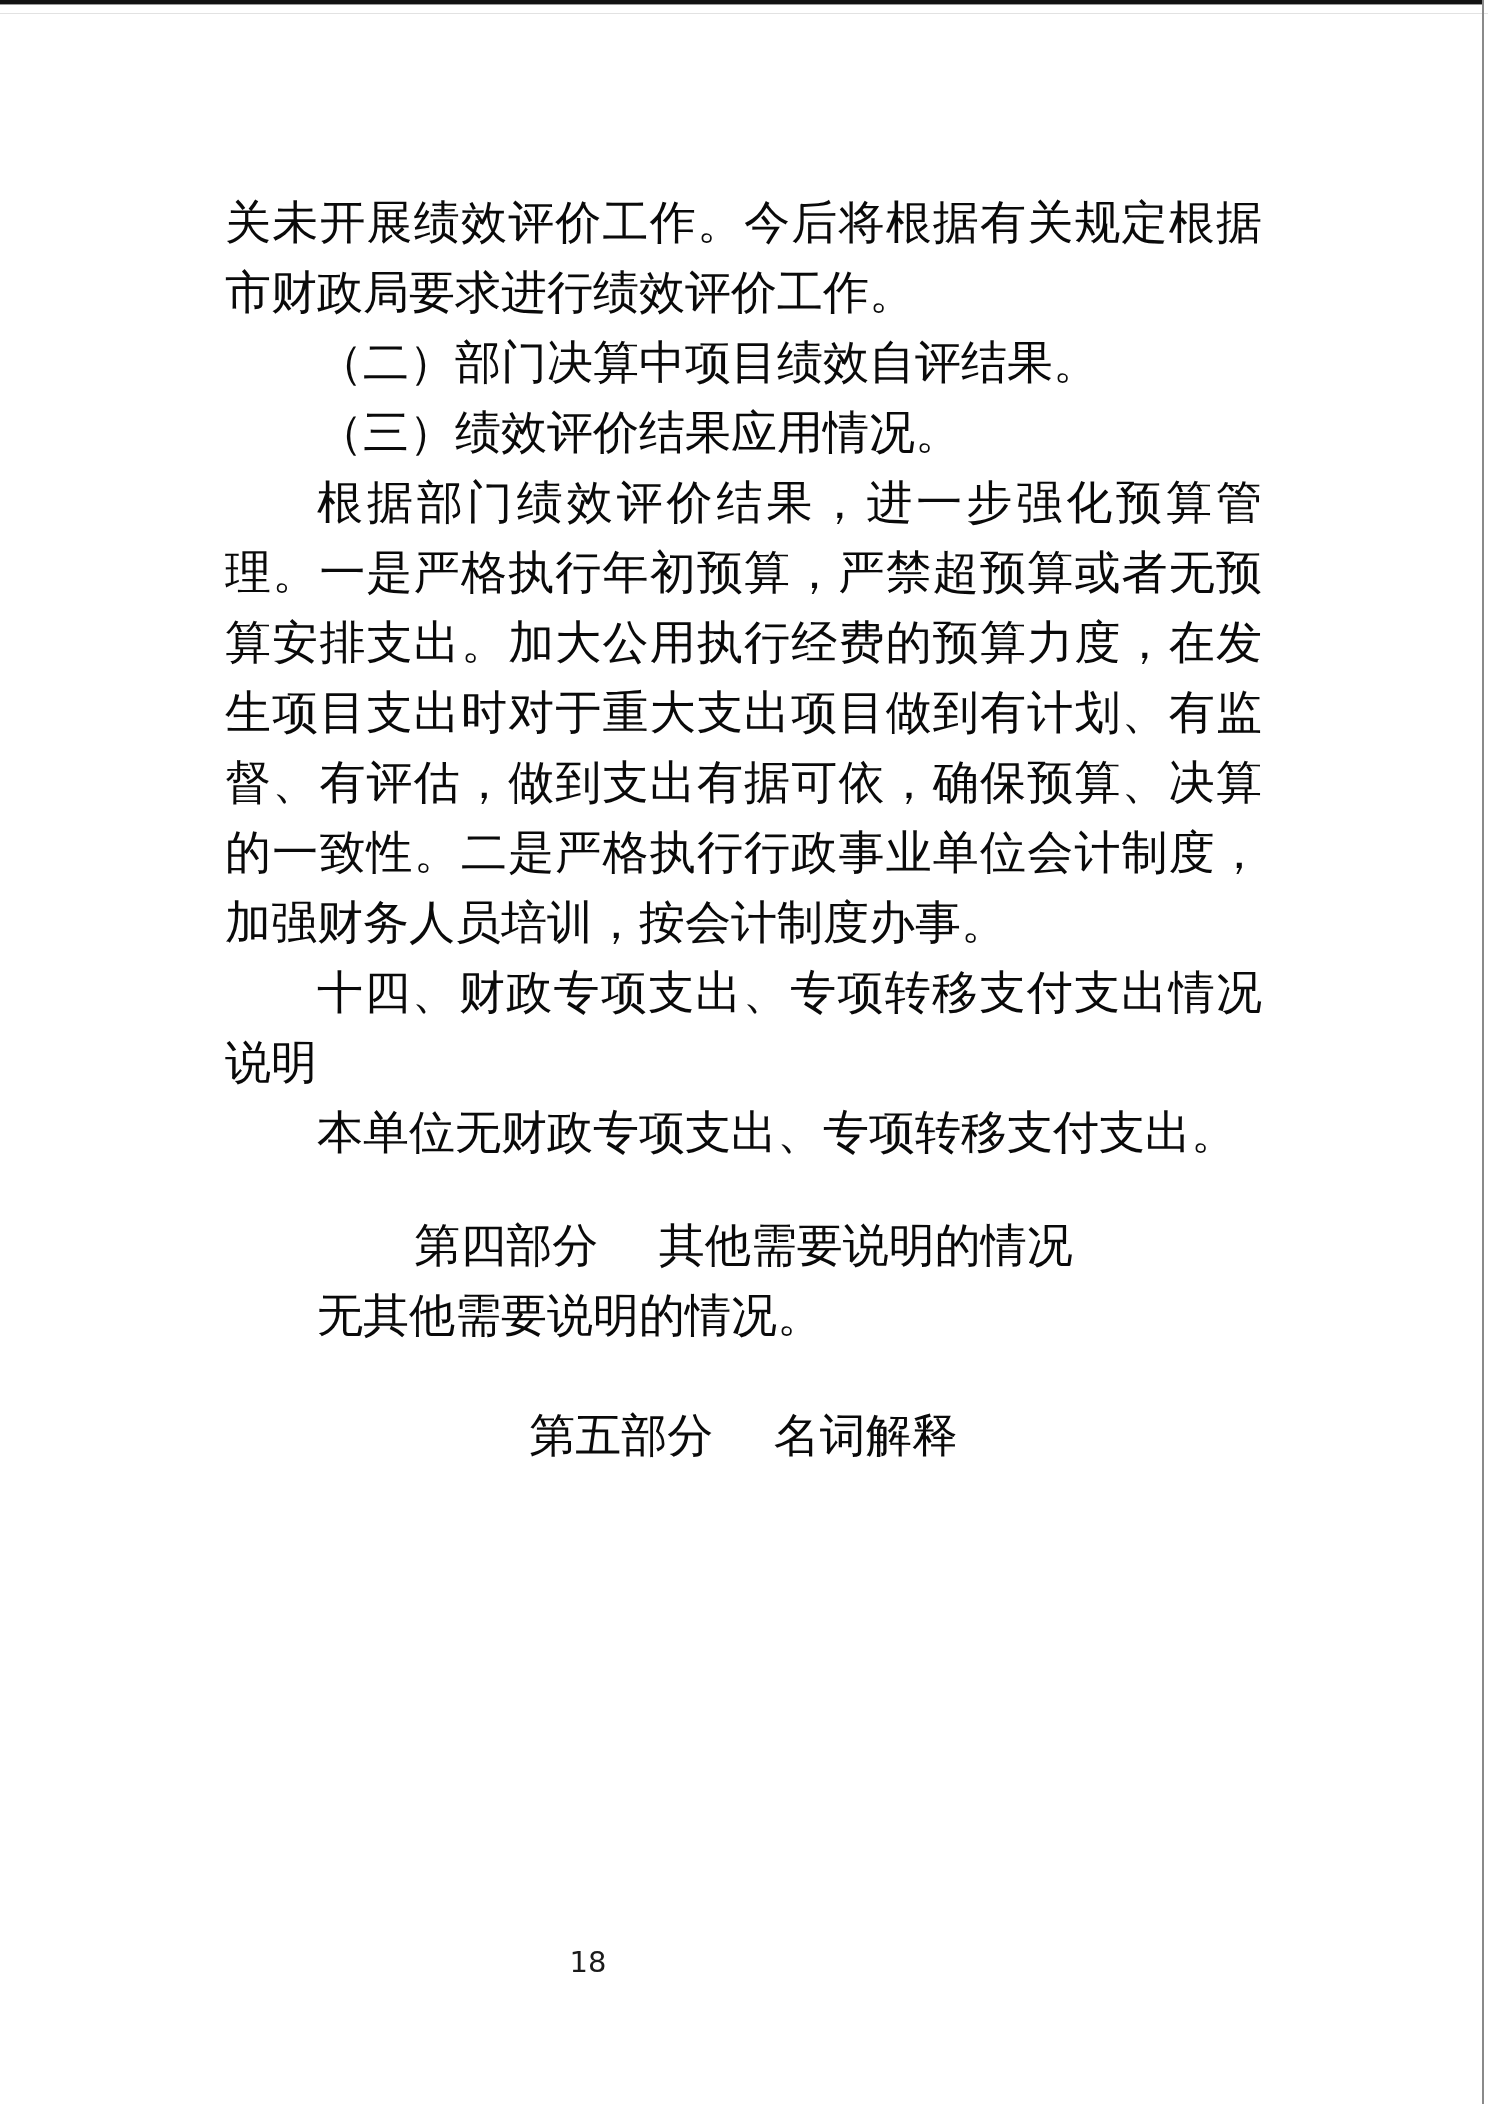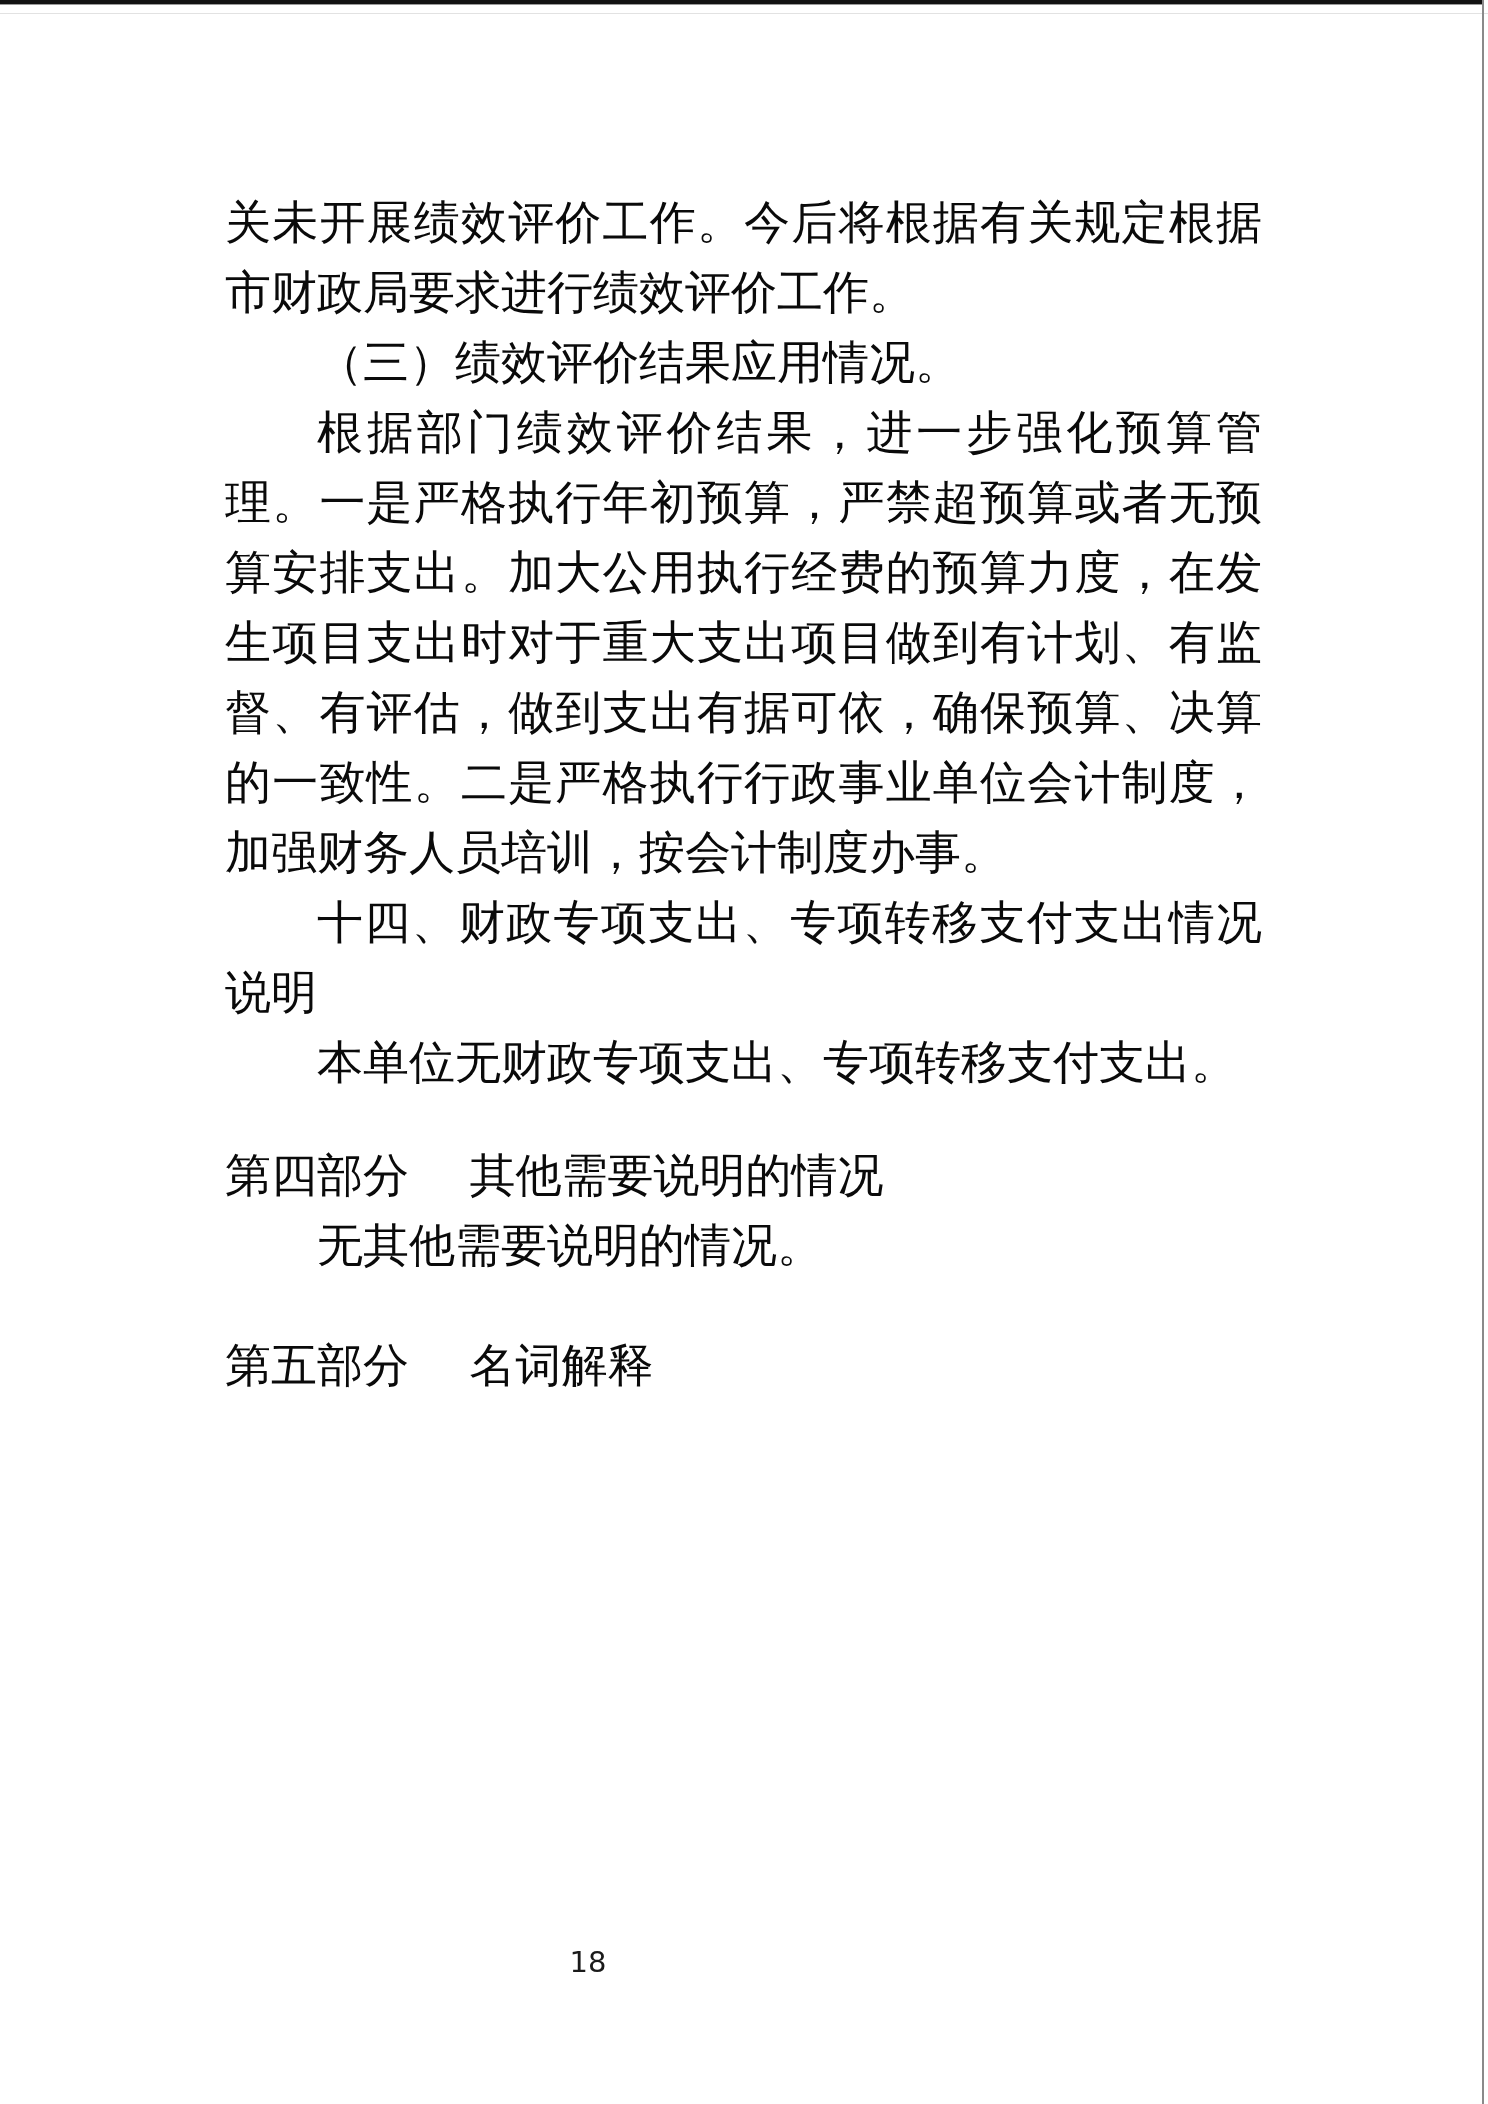--- a/index.html
+++ b/index.html
@@ -51,20 +51,21 @@
   .body-text p, .body-text h2 {
     margin: 0;
     padding: 0;
     font-size: 46px;
     font-weight: normal;
   }
   .indent { text-indent: 2em; }
   .noindent { text-indent: 0; }
   .bold { font-weight: bold; }
   .center-title {
+    text-align: center;
     text-indent: 0;
   }
   .part4-gap { margin-top: 43px !important; }
   .part5-gap { margin-top: 50px !important; }
   .latin {
     font-family: "DejaVu Sans", "Liberation Sans", sans-serif;
   }
   .page-number {
     position: absolute;
     top: 1946px;
@@ -82,20 +83,21 @@
 
 <div class="edge-top"></div>
 <div class="edge-top-shadow"></div>
 <div class="edge-hairline"></div>
 <div class="edge-right"></div>
 
 <main class="body-text">
 
   <p class="noindent">关未开展绩效评价工作。今后将根据有关规定根据市财政局要求进行绩效评价工作。</p>
 
+  <p class="indent">（二）部门决算中项目绩效自评结果。</p>
 
 
   <p class="indent">（三）绩效评价结果应用情况。</p>
 
   <p class="indent">根据部门绩效评价结果，进一步强化预算管理。一是严格执行年初预算，严禁超预算或者无预算安排支出。加大公用执行经费的预算力度，在发生项目支出时对于重大支出项目做到有计划、有监督、有评估，做到支出有据可依，确保预算、决算的一致性。二是严格执行行政事业单位会计制度，加强财务人员培训，按会计制度办事。</p>
 
   <p class="indent bold">十四、财政专项支出、专项转移支付支出情况说明</p>
 
   <p class="indent">本单位无财政专项支出、专项转移支付支出。</p>
 

